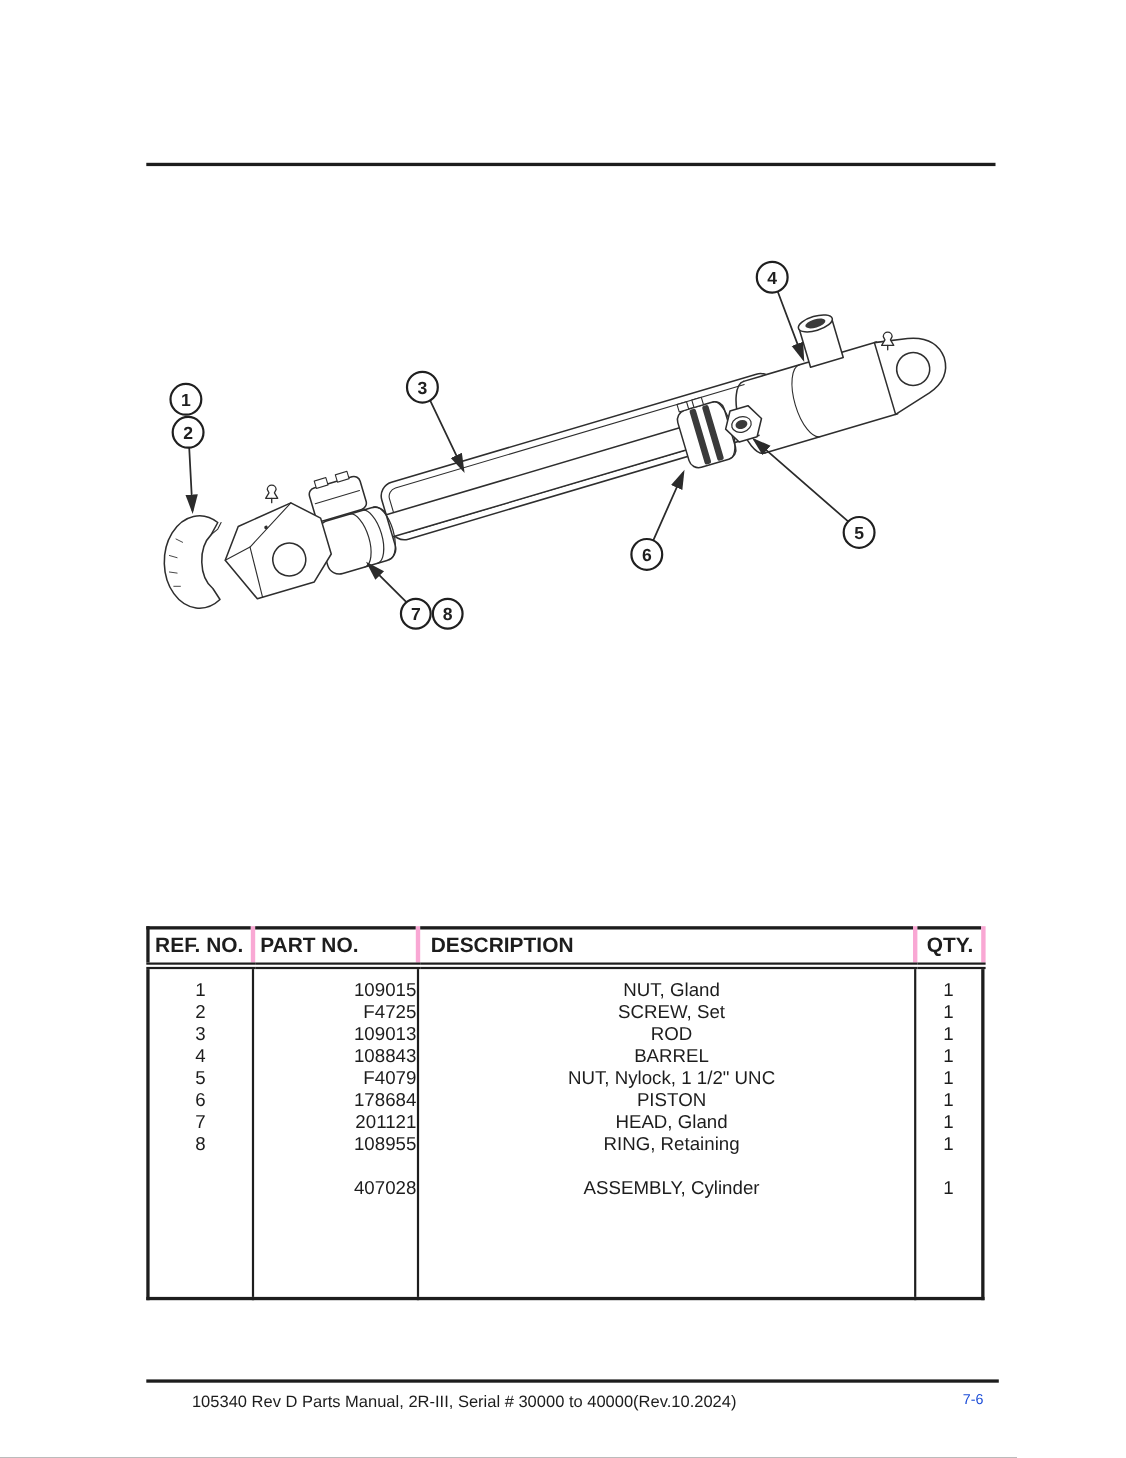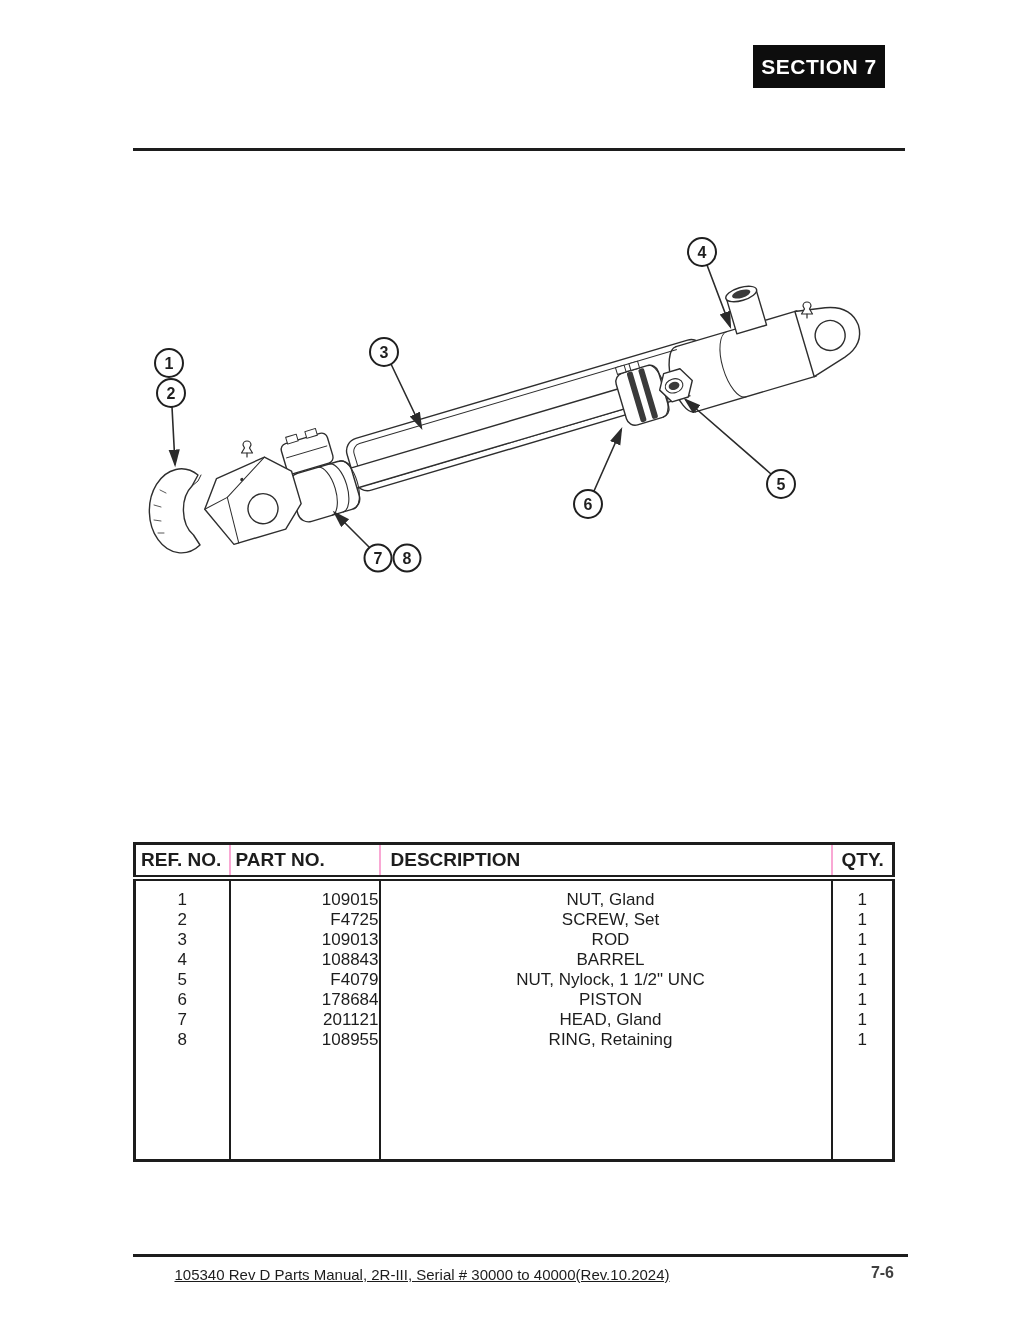--- a/index.html
+++ b/index.html
@@ -9,45 +9,44 @@
          color:#ffffff;font-weight:bold;font-size:21px;letter-spacing:.5px;
          display:flex;align-items:center;justify-content:center;}
   .title{position:absolute;left:120px;top:101px;width:772px;margin:0;text-align:center;
          font-size:30px;font-weight:bold;letter-spacing:-.3px;white-space:nowrap;color:#1d1d1d;}
   .title-rule{position:absolute;left:133px;top:148px;width:772px;height:3px;background:#1d1d1d;}
   .diagram{position:absolute;left:0;top:0;}
   .parts-table{position:absolute;left:133px;top:842px;width:759px;border-collapse:collapse;
                table-layout:fixed;font-size:17px;color:#1d1d1d;}
   .parts-table,.parts-table th,.parts-table td{border:0;}
   .parts-table{border:3px solid #1d1d1d;}
-  .parts-table th{border-right:2px solid #f9a8d4;border-bottom:6px double #1d1d1d;
+  .parts-table th{border-right:4px solid #f9a8d4;border-bottom:6px double #1d1d1d;
                   font-size:19px;font-weight:bold;height:30px;text-align:left;
                   padding:0 2px 0 5px;white-space:nowrap;overflow:hidden;}
   .parts-table th.h-part{}
   .parts-table th.h-desc{padding-left:10px;}
   .parts-table th.h-qty{padding-left:9px;}
   .parts-table td{border-right:2px solid #1d1d1d;height:20px;line-height:20px;
                   padding:0;white-space:nowrap;overflow:hidden;}
   .parts-table td.ref{text-align:center;}
   .parts-table td.part{padding-left:13px;text-align:right;}
   .parts-table td.desc{padding-left:10px;text-align:center;}
   .parts-table td.qty{text-align:center;}
   .parts-table tr.spacer td{height:9px;line-height:9px;}
   .parts-table tr.filler td{height:89px;}
   .footer-rule{position:absolute;left:133px;top:1254px;width:775px;height:3px;background:#1d1d1d;}
   .footer-text{position:absolute;left:0;top:1266px;width:844px;text-align:center;
-               font-size:15px;color:#1d1d1d;text-decoration:underline;}
-  .page-number{position:absolute;top:1264px;right:130px;font-size:16px;font-weight:bold;color:#404040;}
+               font-size:15px;color:#1d1d1d;}
+  .page-number{position:absolute;top:1264px;right:130px;font-size:13px;font-weight:normal;color:#1d4ed8;}
 </style>
 </head>
 <body>
 
 <div class="page">
 
-  <div class="badge">SECTION 7</div>
   <div class="title-rule"></div>
 
   <svg class="diagram" width="1024" height="700" viewBox="0 0 1024 700" fill="none" stroke-linejoin="round" stroke-linecap="round">
     <defs>
       <marker id="ah" orient="auto" markerWidth="12" markerHeight="10" refX="9" refY="3.5">
         <path d="M0,0 L11,3.5 L0,7 Z" fill="#2b2b2b" stroke="none"></path>
       </marker>
     </defs>
 
     <g transform="translate(250,500) rotate(-16.5)" stroke="#2e2e2e" stroke-width="1.4">
@@ -245,20 +244,26 @@
         <td class="part">108955</td>
         <td class="desc">RING, Retaining</td>
         <td class="qty">1</td>
       </tr>
       <tr>
         <td class="ref"></td>
         <td class="part"></td>
         <td class="desc"></td>
         <td class="qty"></td>
       </tr>
+      <tr>
+        <td class="ref"></td>
+        <td class="part">407028</td>
+        <td class="desc">ASSEMBLY, Cylinder</td>
+        <td class="qty">1</td>
+      </tr>
       <tr class="filler">
           <td class="ref"></td>
           <td class="part"></td>
           <td class="desc"></td>
           <td class="qty"></td>
         </tr>
     </tbody>
   </table>
 
   <div class="footer-rule"></div>

